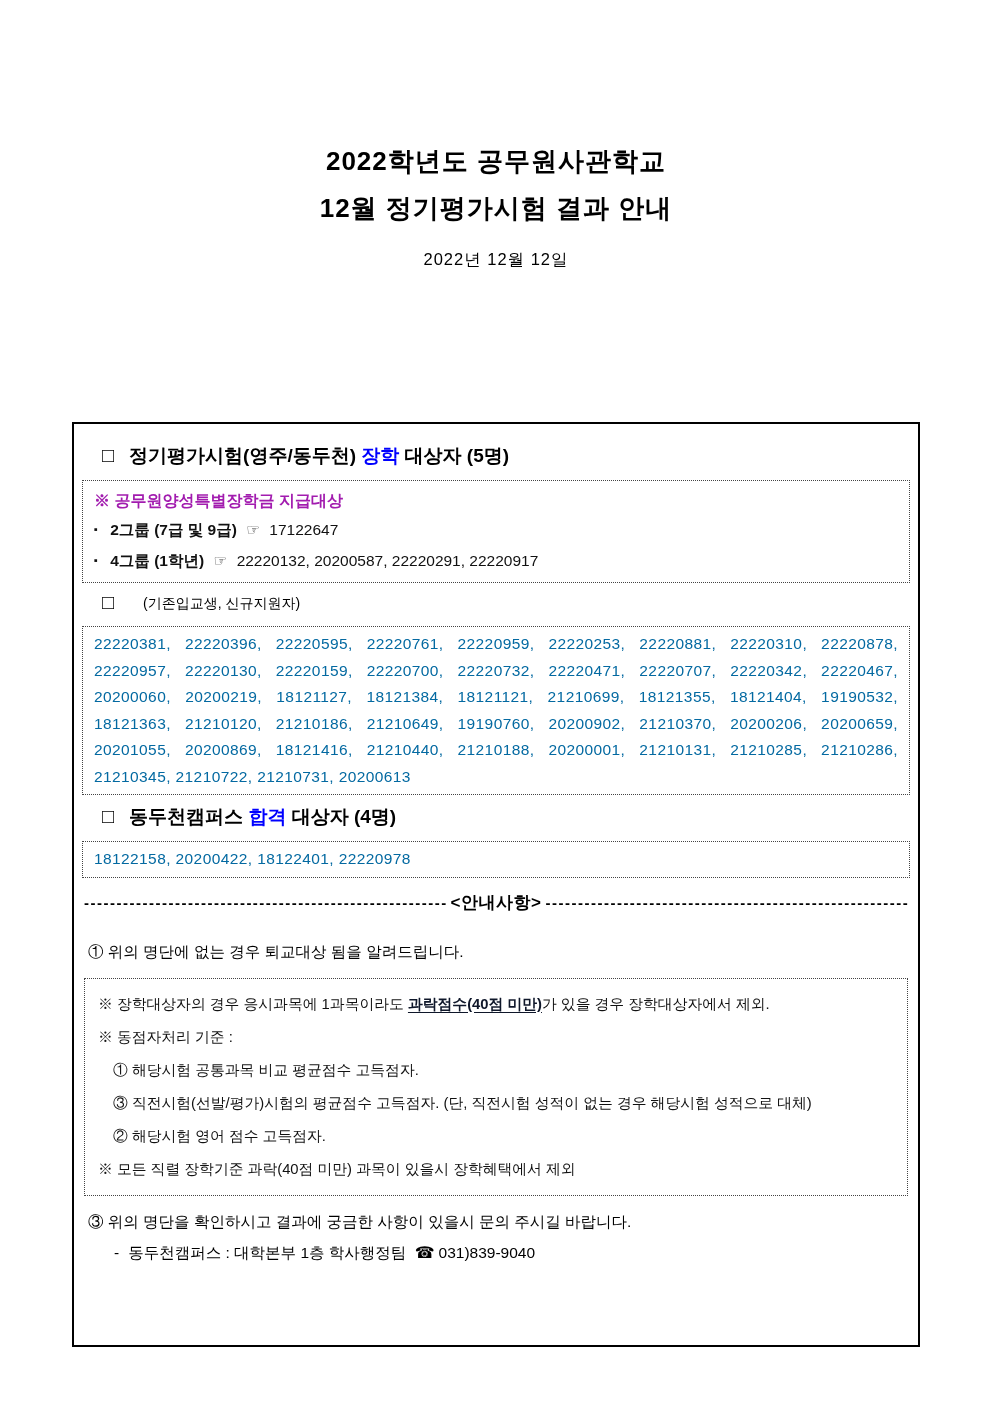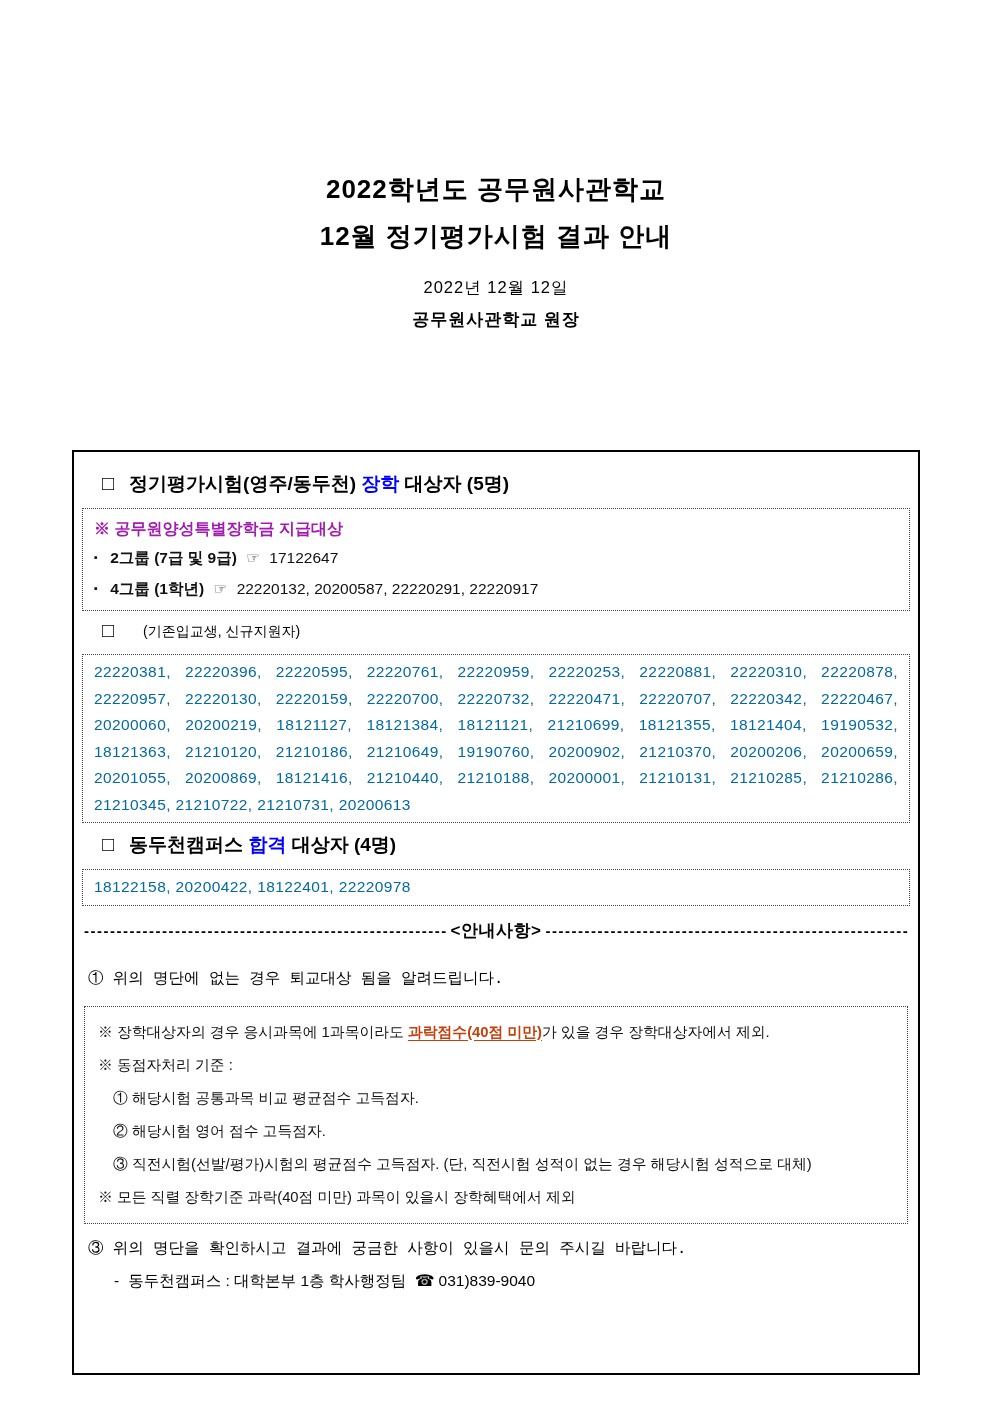--- a/index.html
+++ b/index.html
@@ -4,21 +4,21 @@
 <style>
   * { margin: 0; padding: 0; box-sizing: border-box; }
   html, body { background: #ffffff; }
   body {
     width: 992px; height: 1403px;
     font-family: "Liberation Sans", sans-serif;
     color: #000;
     overflow: hidden;
     word-break: keep-all;
   }
-  .page { width: 992px; height: 1130px; position: relative; margin-top: 28px; }
+  .page { width: 992px; height: 1130px; position: relative; }
 
   
   .title-block {
     padding-top: 138px;
     text-align: center;
     font-weight: bold;
     font-size: 26px;
     line-height: 47px;
     letter-spacing: 1px;
   }
@@ -78,35 +78,35 @@
     white-space: nowrap;
   }
   .separator .dashes { flex: 1; overflow: hidden; letter-spacing: 1.5px; font-size: 15px; }
   .separator .sep-label { margin: 0 4px; letter-spacing: 0.5px; }
 
   
   .notice-item {
     margin: 0 4px 0 6px;
     font-size: 15.5px; line-height: 29px;
     text-align: justify;
-    padding-left: 25px; text-indent: -25px; font-family: Liberation Mono, monospace;
+    padding-left: 25px; text-indent: -25px;
   }
   .item1 { margin-top: 23px; }
   .item2 { margin-top: 3px; }
 
   .notes-box {
     margin: 12px 2px 0 2px;
     border: 1px dotted #444;
     padding: 9px 13px;
     font-size: 14.8px;
     line-height: 33px;
     color: #111;
   }
   .notes-box .indent { padding-left: 15px; }
-  .red-u { color: #c2410c; font-weight: bold; text-decoration: underline; text-underline-offset: 3px; }
+  .red-u { color: #0f172a; font-weight: bold; text-decoration: underline; text-underline-offset: 3px; }
 
   .item3 { margin-top: 11px; }
   .contact-line {
     margin-left: 32px;
     font-size: 15.5px; line-height: 34.5px;
   }
   .contact-line .dash { margin-right: 9px; }
   .contact-line .phone-icon { margin: 0 4px; font-size: 16px; }
 </style>
 </head>
@@ -114,21 +114,20 @@
 
 <div class="page">
 
   <div class="title-block">
     <div>2022학년도 공무원사관학교</div>
     <div>12월 정기평가시험 결과 안내</div>
   </div>
 
 
   <div class="issue-date">2022년 12월 12일</div>
-  <div class="signer">공무원사관학교 원장</div>
 
   <div class="results-box">
 
     <div class="sec-header">
       <span class="chk">□</span>
       <span><span>정기평가시험(영주/동두천) </span><span class="blue">장학</span><span> 대상자 (5명)</span></span>
     </div>
 
     <div class="dotted-box scholar-box">
       <div class="scholar-heading">※ 공무원양성특별장학금 지급대상</div>
@@ -175,22 +174,22 @@
       <span class="dashes">--------------------------------------------------------------------------------------------</span>
     </div>
 
     <div class="notice-item item1"><span>①</span><span> 위의 명단에 없는 경우 퇴교대상 됨을 알려드립니다.</span></div>
 
 
     <div class="notes-box">
       <div><span>※ 장학대상자의 경우 응시과목에 1과목이라도 </span><span class="red-u">과락점수(40점 미만)</span><span>가 있을 경우 장학대상자에서 제외.</span></div>
       <div>※ 동점자처리 기준 :</div>
       <div class="indent">① 해당시험 공통과목 비교 평균점수 고득점자.</div>
+      <div class="indent">③ 직전시험(선발/평가)시험의 평균점수 고득점자. (단, 직전시험 성적이 없는 경우 해당시험 성적으로 대체)</div>
       <div class="indent">② 해당시험 영어 점수 고득점자.</div>
-      <div class="indent">③ 직전시험(선발/평가)시험의 평균점수 고득점자. (단, 직전시험 성적이 없는 경우 해당시험 성적으로 대체)</div>
       <div>※ 모든 직렬 장학기준 과락(40점 미만) 과목이 있을시 장학혜택에서 제외</div>
     </div>
 
     <div class="notice-item item3"><span>③</span><span> 위의 명단을 확인하시고 결과에 궁금한 사항이 있을시 문의 주시길 바랍니다.</span></div>
 
     <div class="contact-line">
       <span class="dash">-</span><span>동두천캠퍼스 : 대학본부 1층 학사행정팀</span>
       <span class="phone-icon">☎</span><span>031)839-9040</span>
     </div>
 

